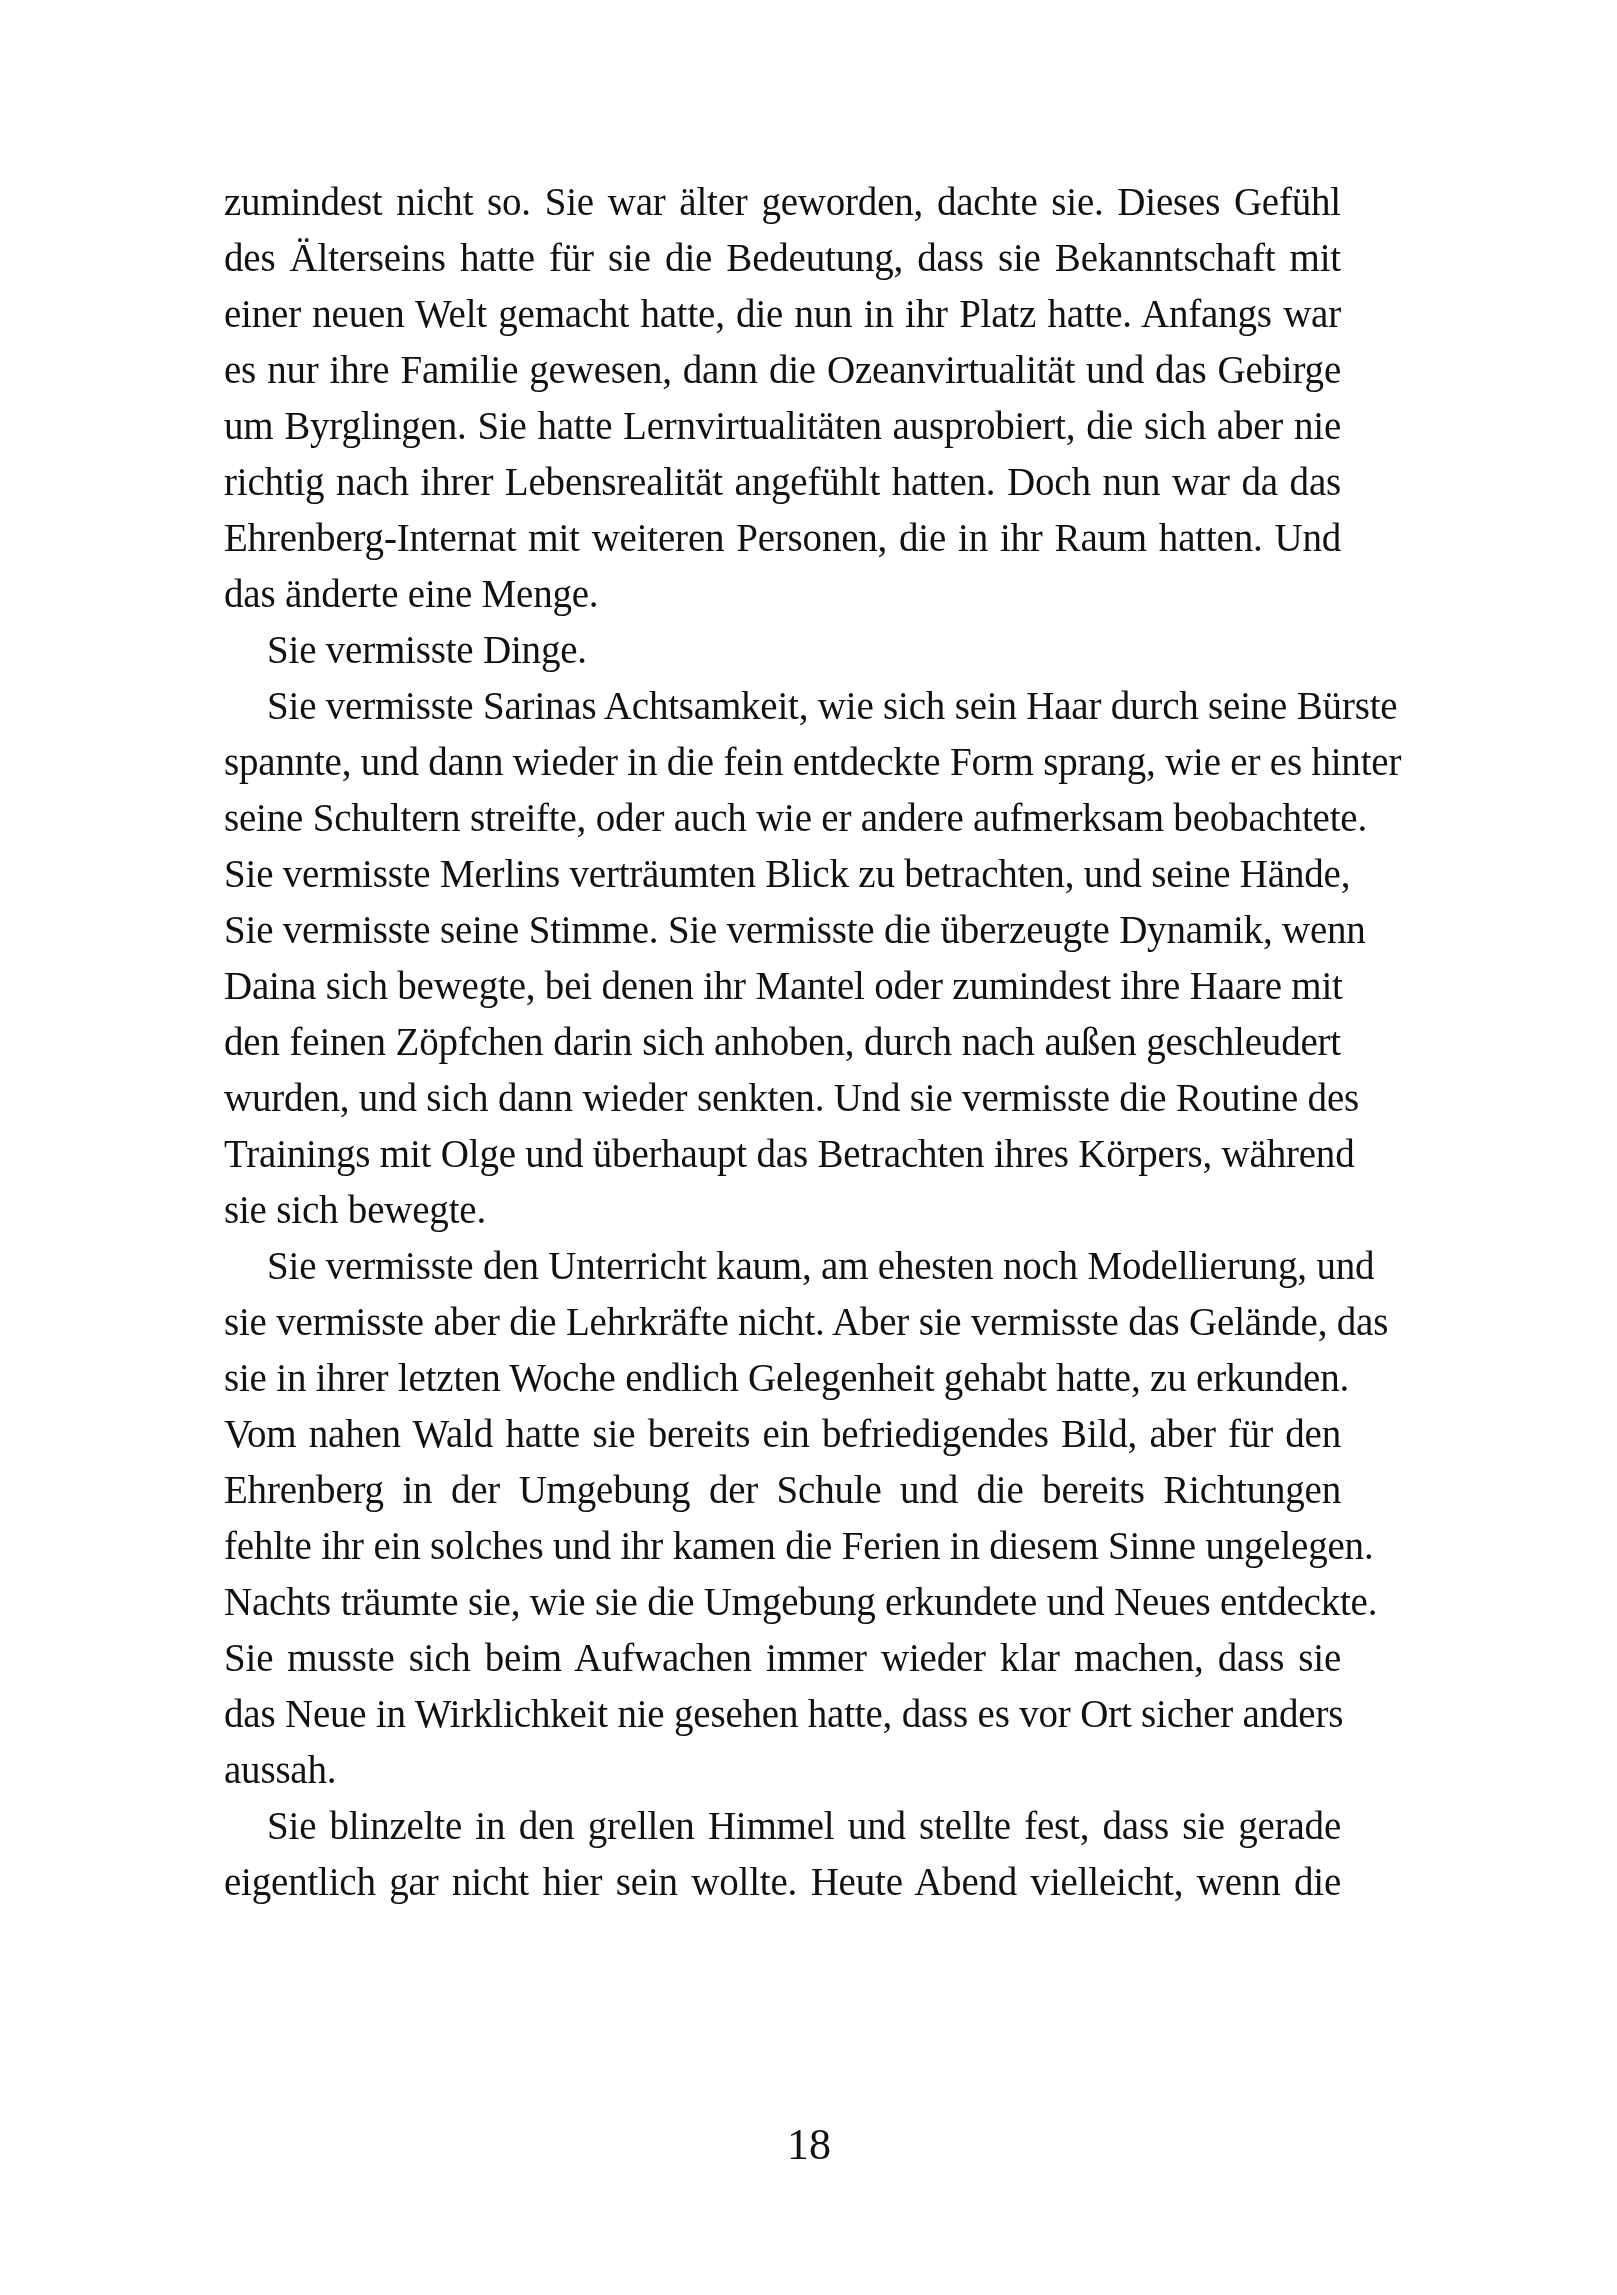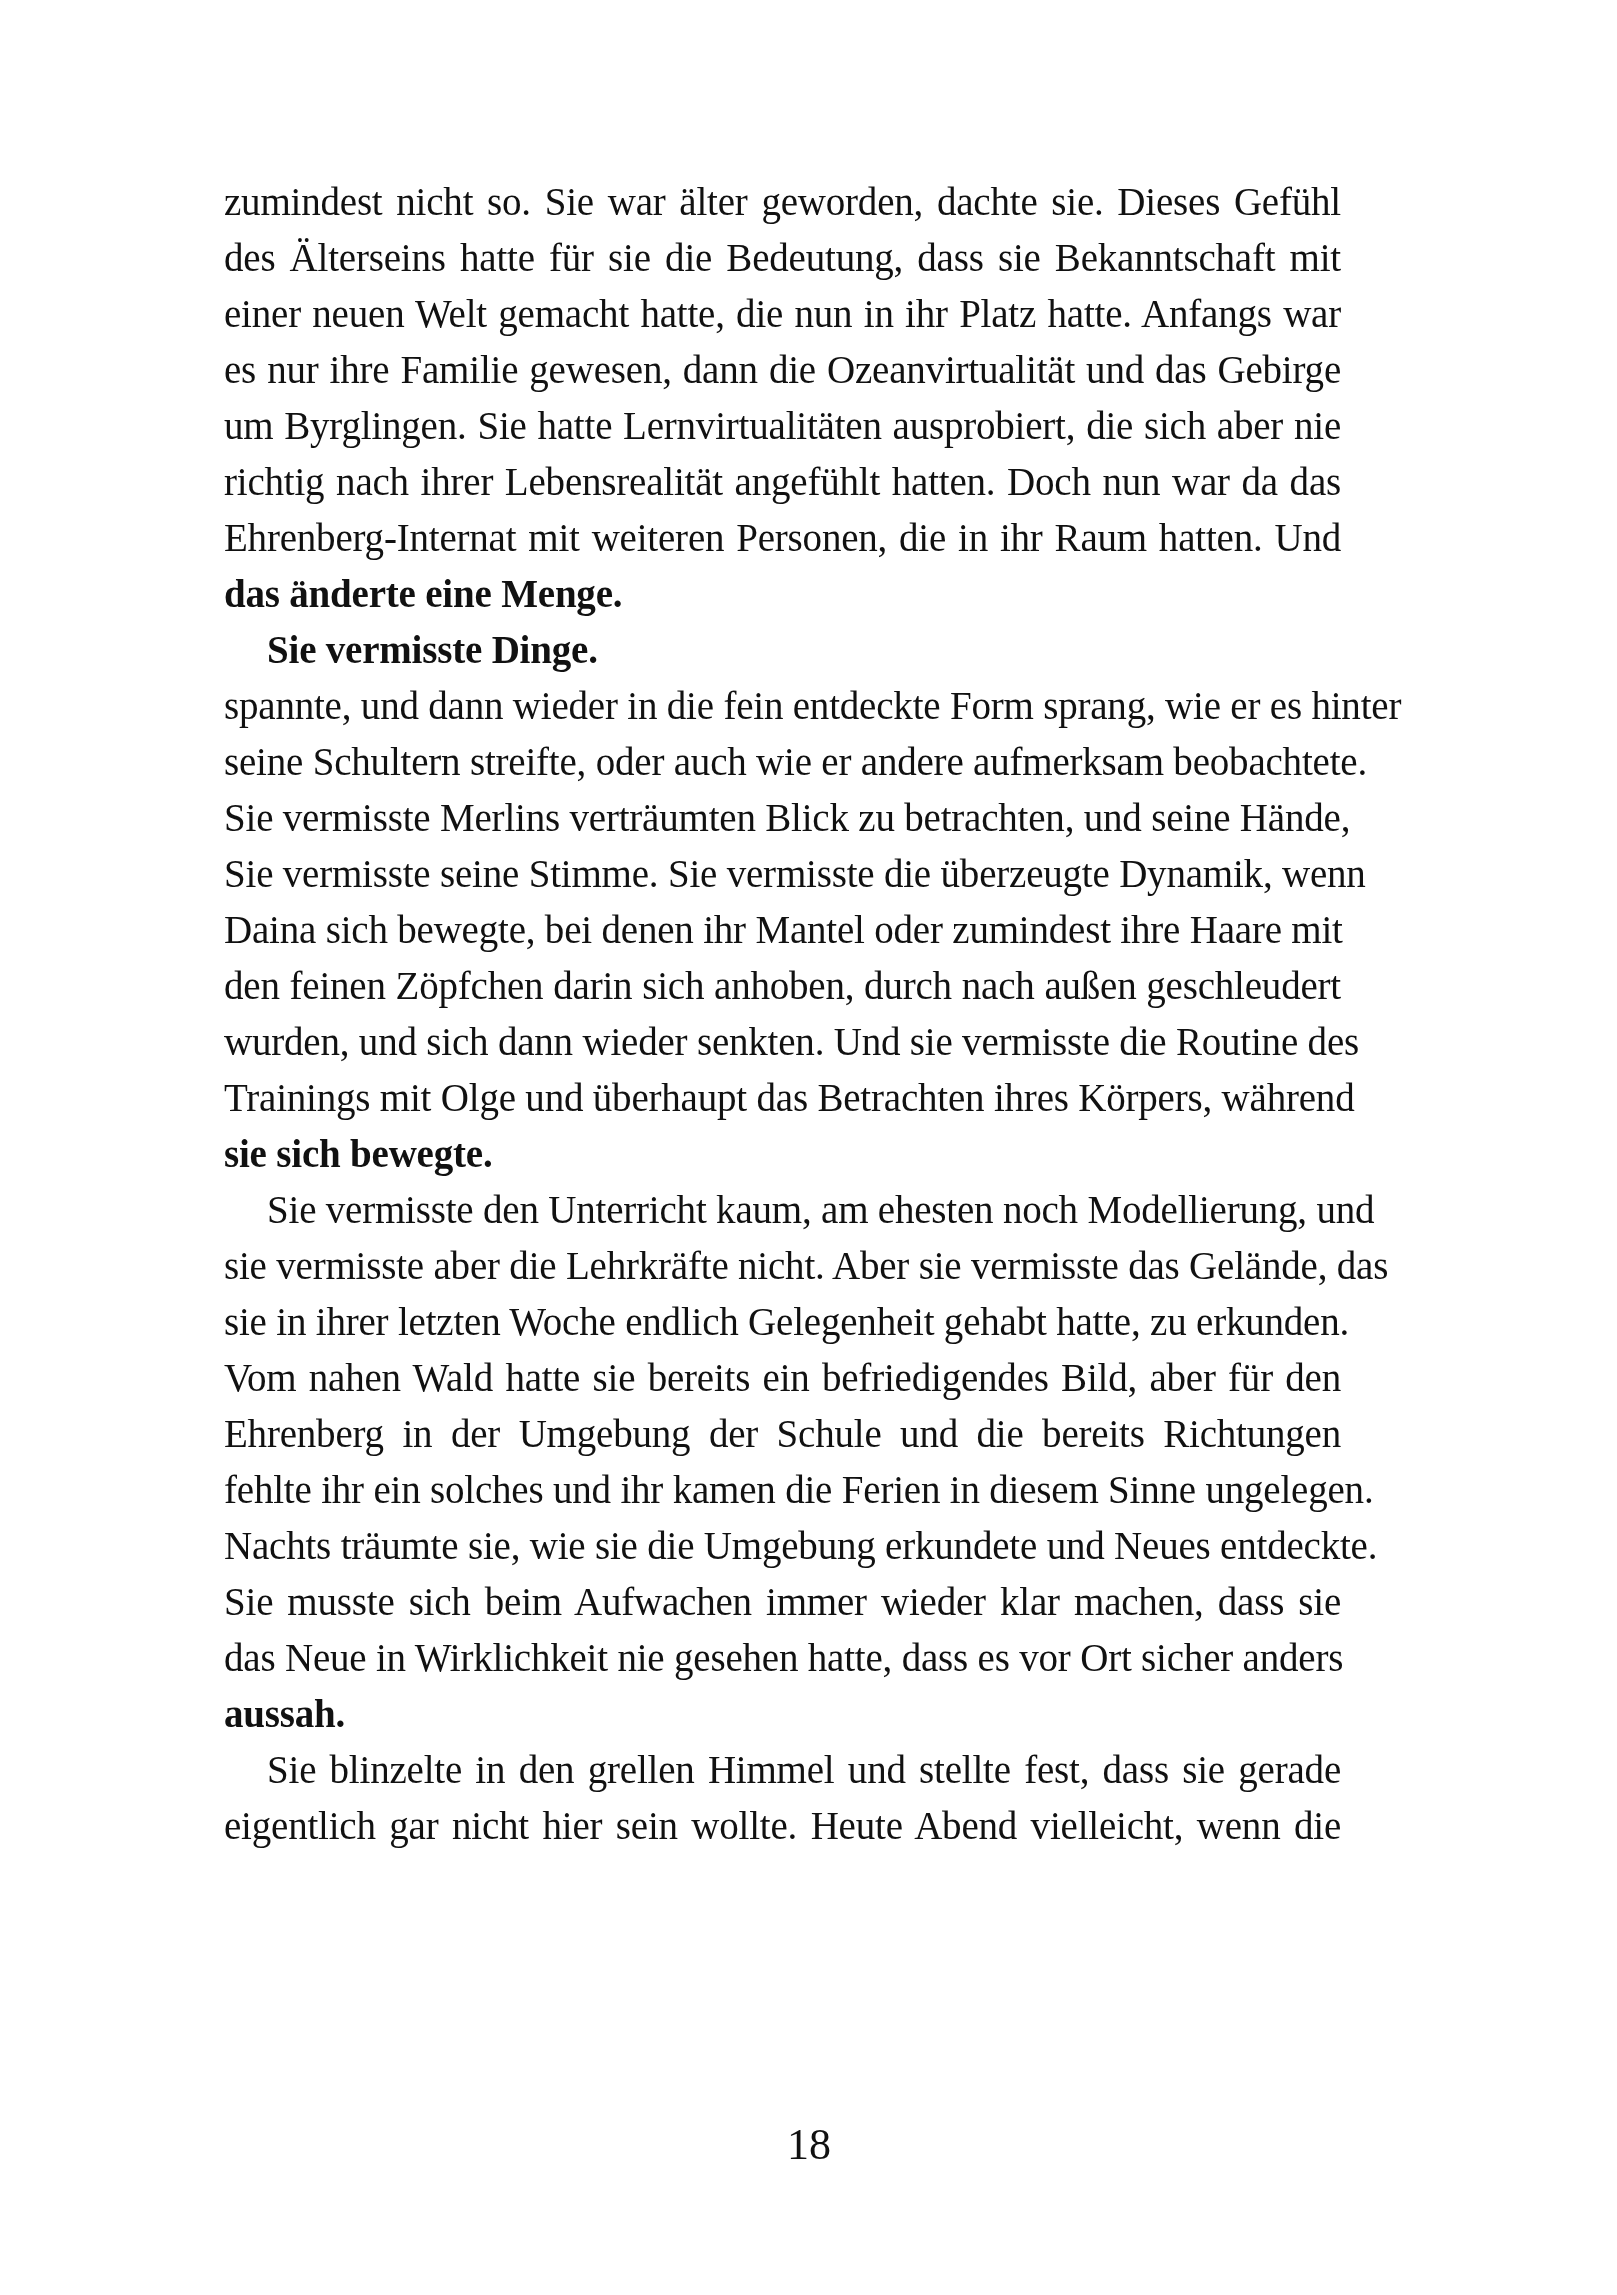--- a/index.html
+++ b/index.html
@@ -8,21 +8,21 @@
   .text-block {
     position: absolute; left: 224px; top: 174px; width: 1117px;
     font-family: "Liberation Serif", "DejaVu Serif", serif;
     font-size: 39px; line-height: 56px; color: #111111;
   }
   .line {
     display: block; height: 56px; white-space: nowrap;
     text-align: justify; text-align-last: justify;
     letter-spacing: -0.2px;
   }
-  .line.last { text-align-last: left; font-weight: bold; }
+  .line.last { text-align-last: left; }
   .line.indent { padding-left: 43px; }
   .page-number {
     position: absolute; left: 0; width: 1618px; top: 2119px;
     text-align: center;
     font-family: "Liberation Serif", "DejaVu Serif", serif;
     font-size: 44px; color: #111111;
   }
 </style>
 </head>
 <body>
@@ -31,20 +31,21 @@
   <div class="text-block" id="text-block">
     <span class="line">zumindest nicht so. Sie war älter geworden, dachte sie. Dieses Gefühl</span>
     <span class="line">des Älterseins hatte für sie die Bedeutung, dass sie Bekanntschaft mit</span>
     <span class="line">einer neuen Welt gemacht hatte, die nun in ihr Platz hatte. Anfangs war</span>
     <span class="line">es nur ihre Familie gewesen, dann die Ozeanvirtualität und das Gebirge</span>
     <span class="line">um Byrglingen. Sie hatte Lernvirtualitäten ausprobiert, die sich aber nie</span>
     <span class="line">richtig nach ihrer Lebensrealität angefühlt hatten. Doch nun war da das</span>
     <span class="line">Ehrenberg-Internat mit weiteren Personen, die in ihr Raum hatten. Und</span>
     <span class="line last">das änderte eine Menge.</span>
     <span class="line indent last">Sie vermisste Dinge.</span>
+    <span class="line indent">Sie vermisste Sarinas Achtsamkeit, wie sich sein Haar durch seine Bürste</span>
     <span class="line">spannte, und dann wieder in die fein entdeckte Form sprang, wie er es hinter</span>
     <span class="line">seine Schultern streifte, oder auch wie er andere aufmerksam beobachtete.</span>
     <span class="line">Sie vermisste Merlins verträumten Blick zu betrachten, und seine Hände,</span>
     <span class="line">Sie vermisste seine Stimme. Sie vermisste die überzeugte Dynamik, wenn</span>
     <span class="line">Daina sich bewegte, bei denen ihr Mantel oder zumindest ihre Haare mit</span>
     <span class="line">den feinen Zöpfchen darin sich anhoben, durch nach außen geschleudert</span>
     <span class="line">wurden, und sich dann wieder senkten. Und sie vermisste die Routine des</span>
     <span class="line">Trainings mit Olge und überhaupt das Betrachten ihres Körpers, während</span>
     <span class="line last">sie sich bewegte.</span>
     <span class="line indent">Sie vermisste den Unterricht kaum, am ehesten noch Modellierung, und</span>

